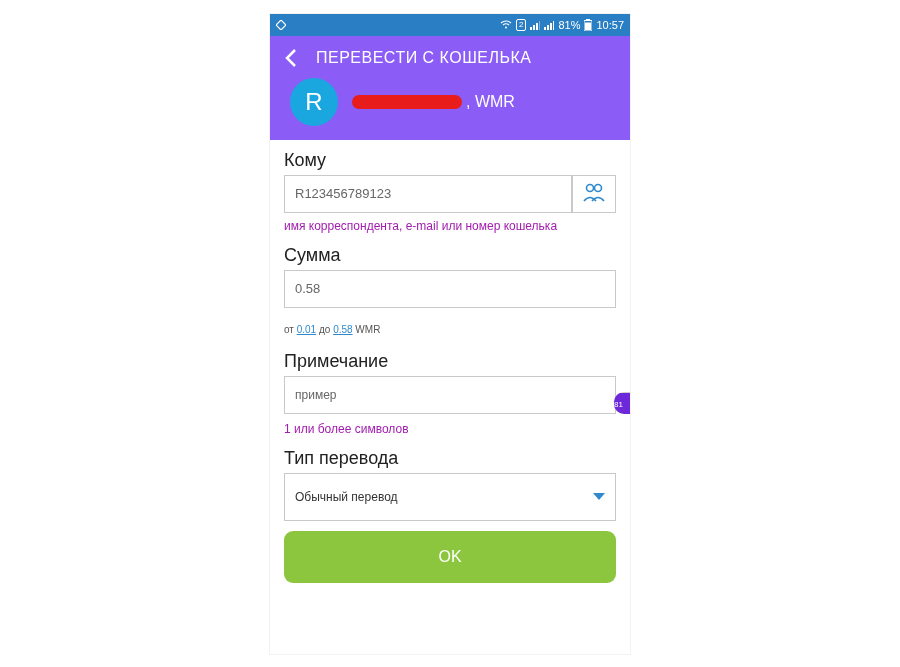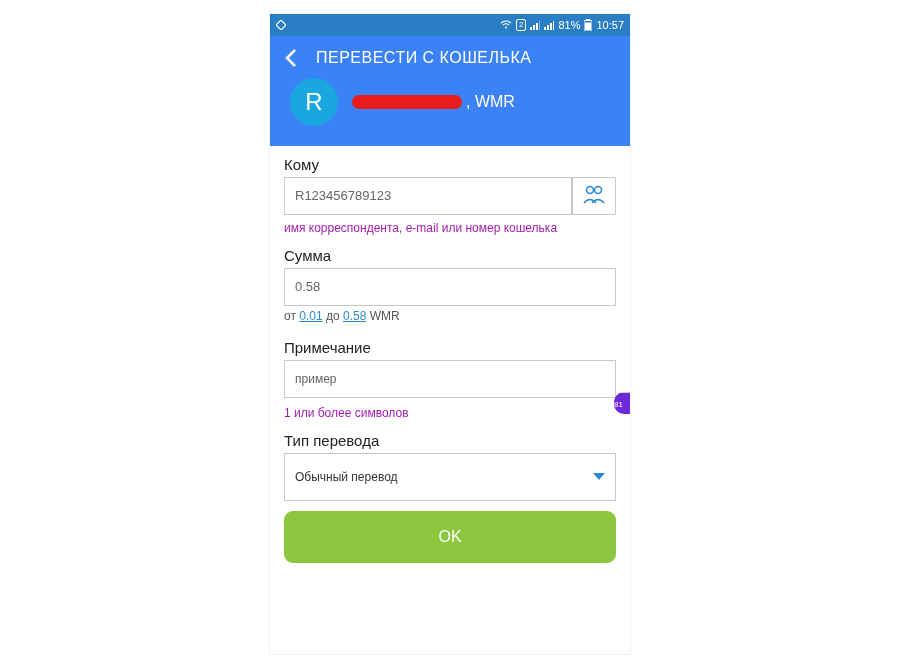--- a/index.html
+++ b/index.html
@@ -28,23 +28,23 @@
     align-items: center;
     justify-content: space-between;
     padding: 0 6px;
     font-family: Arial, sans-serif;
     font-size: 11px;
   }
   .status-left { display: flex; align-items: center; gap: 4px; }
   .status-right { display: flex; align-items: center; gap: 4px; }
   .status-icon { display: inline-flex; }
   .app-header {
-    background: #3b82f6;
-    color: #fff;
-    padding: 12px 14px 20px 14px;
+    background: #8b5cf6;
+    color: #fff;
+    padding: 12px 14px 14px 14px;
   }
   .app-header-top {
     display: flex;
     align-items: center;
     gap: 12px;
     margin-bottom: 10px;
   }
   .back-btn { width: 20px; height: 20px; display:flex; align-items:center; }
   .header-title { font-size: 16px; letter-spacing: 0.5px; }
   .wallet-row {
@@ -82,21 +82,21 @@
     background: #e91c1c;
     border-radius: 7px;
   }
   .content {
     background: #fff;
     padding: 10px 14px 14px 14px;
     position: relative;
   }
   .field-group { margin-bottom: 10px; }
   .label {
-    font-size: 15px;
+    font-size: 18px;
     color: #222;
     margin-bottom: 4px;
     display: block;
   }
   .input-row {
     display: flex;
     gap: 0;
   }
   .input {
     flex: 1;
@@ -117,23 +117,23 @@
     align-items: center;
     justify-content: center;
     cursor: pointer;
   }
   .hint {
     font-size: 12px;
     color: #a21caf;
     margin-top: 6px;
   }
   .range-hint {
-    font-size: 12px;
+    font-size: 10px;
     color: #555;
-    margin-top: 3px;
+    margin-top: 16px;
   }
   .range-hint a {
     color: #2f89cf;
     text-decoration: underline;
   }
   .select {
     height: 48px;
     border: 1px solid #c9c9c9;
     padding: 0 10px;
     display: flex;

